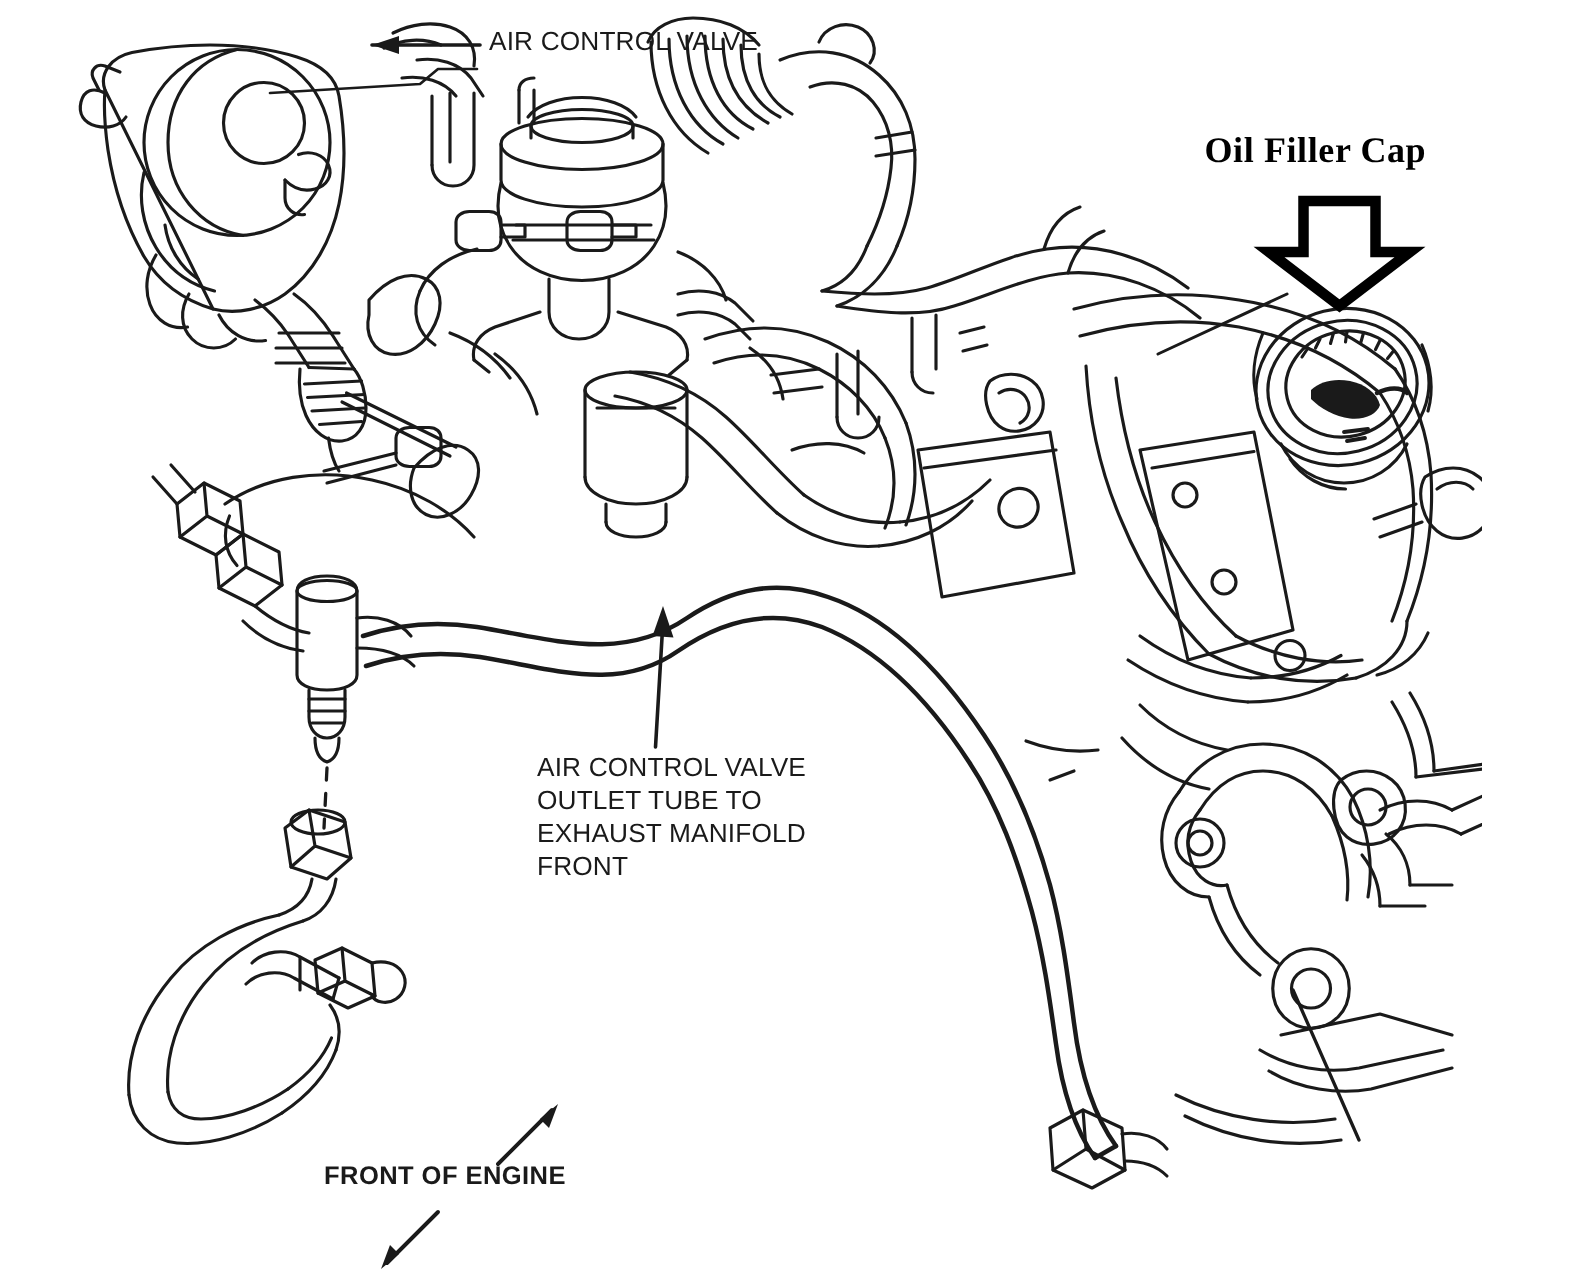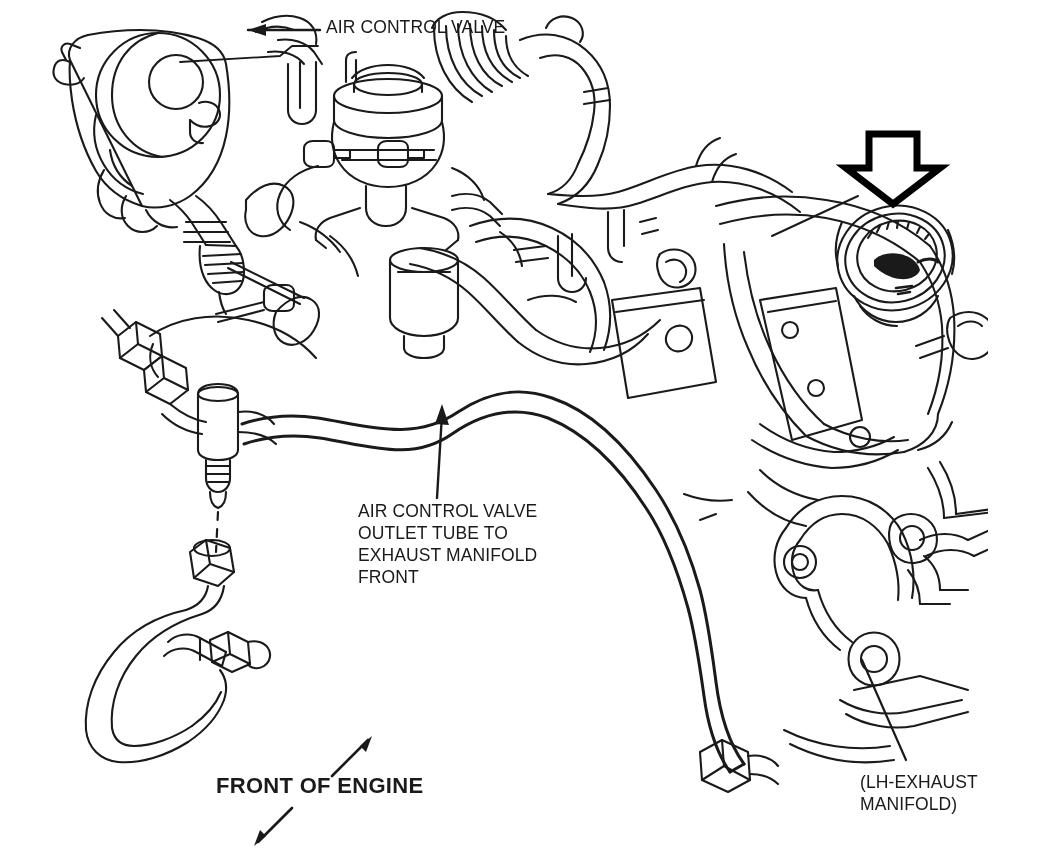--- a/index.html
+++ b/index.html
@@ -40,21 +40,21 @@
   #label-outlet-tube {
     left: 358px;
     top: 500px;
     font-size: 17.5px;
     font-weight: 400;
     line-height: 1.26;
   }
   #label-front-of-engine {
     left: 216px;
     top: 774px;
-    font-size: 22px;
+    font-size: 17px;
     font-weight: 700;
     letter-spacing: 0.3px;
   }
   #label-lh-exhaust-manifold {
     left: 860px;
     top: 771px;
     font-size: 17.5px;
     font-weight: 400;
     line-height: 1.26;
   }
@@ -462,19 +462,18 @@
 
   <div class="lbl" id="label-air-control-valve-top">AIR CONTROL VALVE</div>
 
   <div class="lbl" id="label-outlet-tube">AIR CONTROL VALVE
 OUTLET TUBE TO
 EXHAUST MANIFOLD
 FRONT</div>
 
   <div class="lbl" id="label-front-of-engine">FRONT OF ENGINE</div>
 
-  <div class="lbl" id="label-lh-exhaust-manifold">(LH-EXHAUST
-MANIFOLD)</div>
-
+
+  <div class="lbl" id="label-oil-filler-cap">Oil Filler Cap</div>
 
   <div class="lbl" id="label-plate-code">AA3</div>
 
 </div>
 
 </body></html>

